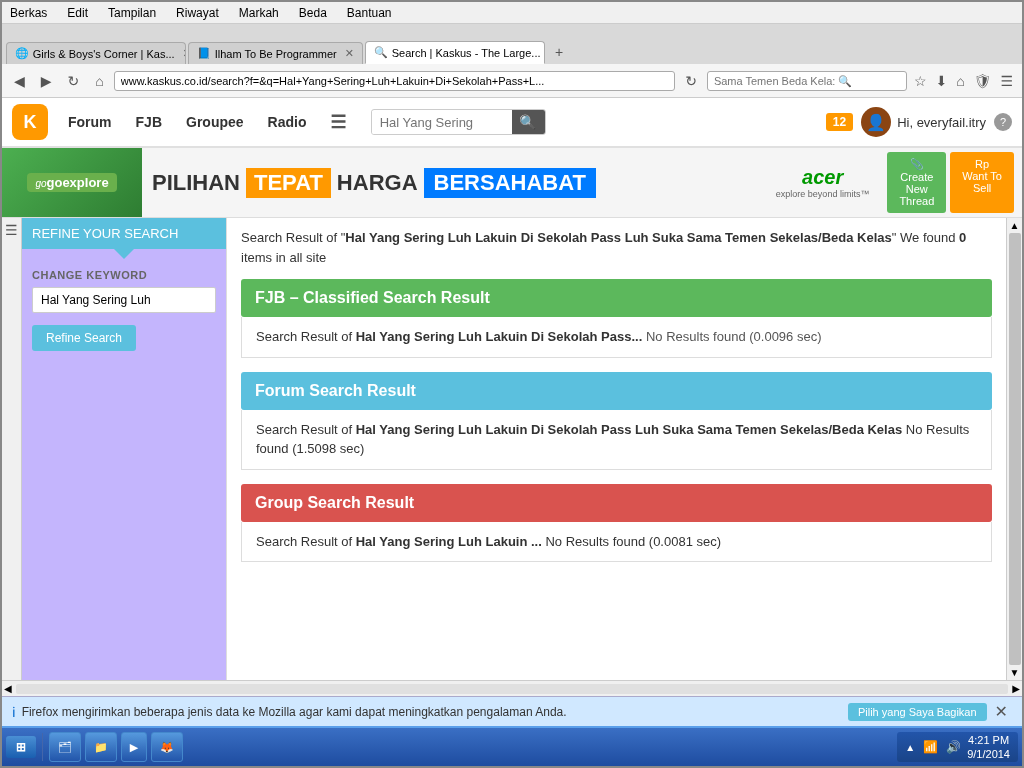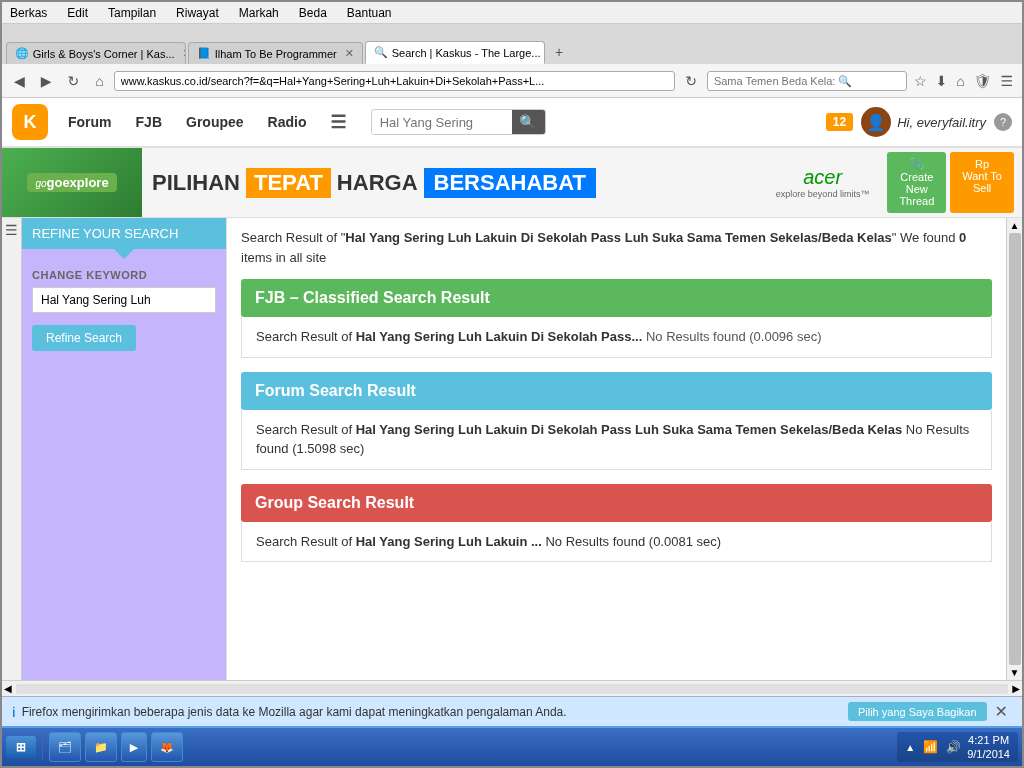--- a/index.html
+++ b/index.html
@@ -33,33 +33,33 @@
     .header-nav { display: flex; align-items: center; gap: 24px; flex: 1; }
     .header-nav-item { font-size: 14px; color: #333; cursor: pointer; font-weight: 700; }
     .hamburger-btn { font-size: 18px; cursor: pointer; color: #555; }
     .search-bar { display: flex; align-items: center; border: 1px solid #ccc; border-radius: 3px; overflow: hidden; }
     .search-input { border: none; padding: 4px 8px; font-size: 13px; width: 140px; outline: none; }
     .search-btn { background: #555; border: none; color: white; padding: 4px 8px; cursor: pointer; font-size: 14px; }
     .header-right { display: flex; align-items: center; gap: 8px; margin-left: auto; }
     .notif-badge { background: #f90; color: white; font-weight: bold; font-size: 12px; padding: 2px 7px; border-radius: 3px; }
     .user-info { display: flex; align-items: center; gap: 6px; cursor: pointer; }
     .avatar { width: 30px; height: 30px; border-radius: 50%; background: #8B4513; overflow: hidden; display: flex; align-items: center; justify-content: center; font-size: 16px; }
-    .username { font-size: 13px; color: #333; font-style: italic; }
+    .username { font-size: 13px; color: #333; }
     .help-icon { background: #999; color: white; border-radius: 50%; width: 18px; height: 18px; display: flex; align-items: center; justify-content: center; font-size: 11px; cursor: pointer; }
 
     
     .banner { height: 70px; background: #f5f5f5; display: flex; align-items: center; overflow: hidden; border-bottom: 1px solid #ddd; position: relative; }
     .banner-left { background: linear-gradient(135deg, #4CAF50, #2e7d32); height: 100%; width: 140px; display: flex; align-items: center; justify-content: center; }
     .banner-text { flex: 1; display: flex; align-items: center; padding: 0 10px; gap: 0; font-size: 22px; font-weight: bold; }
     .pilihan { color: #333; }
     .tepat { background: #f90; color: white; padding: 2px 8px; margin: 0 6px; }
     .harga { color: #333; }
     .bersahabat { background: #007bff; color: white; padding: 2px 10px; margin-left: 6px; }
     .acer-logo { padding: 0 10px; text-align: center; }
-    .acer-text { color: #009900; font-size: 20px; font-weight: normal; font-style: italic; }
+    .acer-text { color: #009900; font-size: 20px; font-weight: bold; font-style: italic; }
     .acer-tagline { font-size: 9px; color: #666; }
     .banner-btns { display: flex; gap: 4px; padding: 0 8px; }
     .banner-btn-green { background: #5cb85c; color: white; padding: 6px 12px; border: none; cursor: pointer; border-radius: 3px; font-size: 11px; display: flex; flex-direction: column; align-items: center; }
     .banner-btn-orange { background: #f90; color: white; padding: 6px 12px; border: none; cursor: pointer; border-radius: 3px; font-size: 11px; display: flex; flex-direction: column; align-items: center; }
 
     
     .main-content { display: flex; flex: 1; overflow: hidden; background: #f0f0f0; }
 
     
     .sidebar { width: 205px; background: #c4b5fd; border-right: 1px solid #ddd; padding: 0; flex-shrink: 0; }
@@ -272,21 +272,21 @@
     <span style="font-size:10px; cursor:pointer;">◀</span>
     <div style="flex:1; height:10px; background:#e0e0e0; border-radius:2px; margin:0 2px;"></div>
     <span style="font-size:10px; cursor:pointer;">▶</span>
   </div>
 
   <div class="info-bar">
     <div class="info-bar-text">
       <span class="info-icon">ℹ</span>
       <span>Firefox mengirimkan beberapa jenis data ke Mozilla agar kami dapat meningkatkan pengalaman Anda.</span>
     </div>
-    <div style="display:flex; gap:4px;">
+    <div style="display:flex; align-items:center; gap:4px;">
       <button class="share-btn">Pilih yang Saya Bagikan</button>
       <button class="dismiss-btn">✕</button>
     </div>
   </div>
 
   <div class="taskbar">
     <button class="start-btn">
       <span>⊞</span>
     </button>
     <div class="taskbar-separator"></div>

